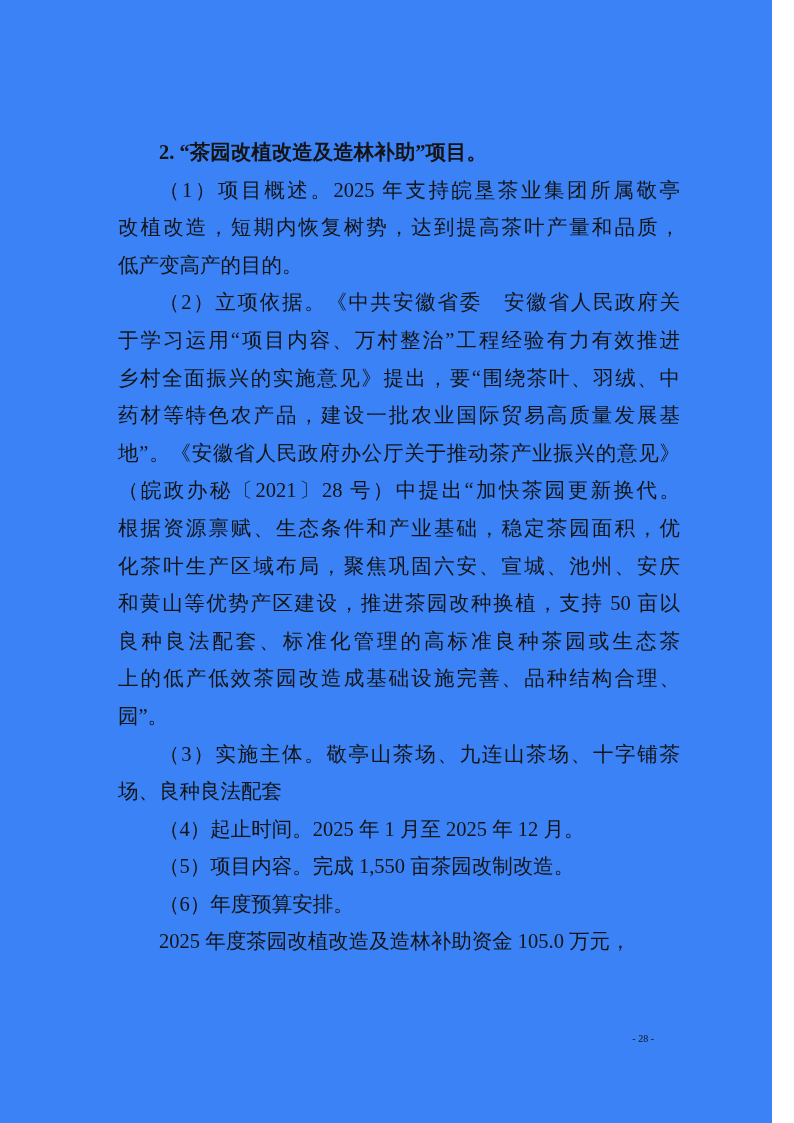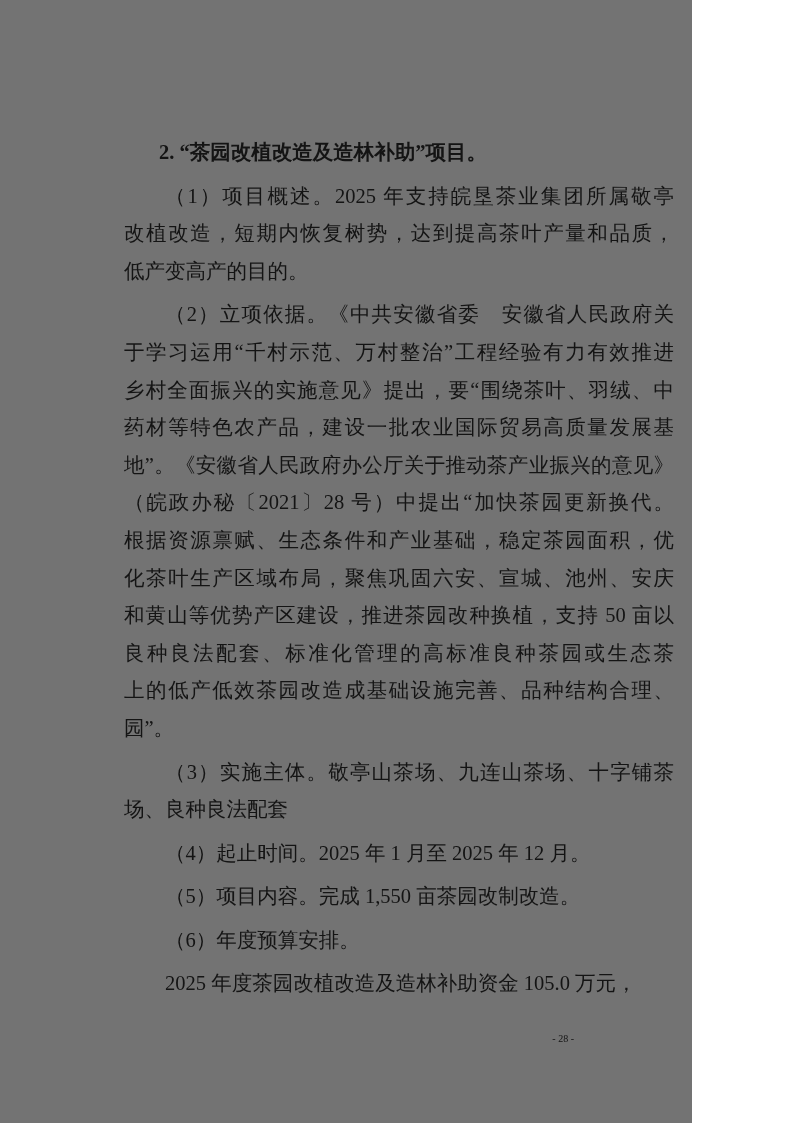--- a/index.html
+++ b/index.html
@@ -2,35 +2,35 @@
 <html><head>
 <meta charset="utf-8">
 <style>
   html, body {
     margin: 0;
     padding: 0;
     background: #ffffff;
   }
   .page {
     position: relative;
-    width: 692px;
+    width: 772px;
     height: 1123px;
-    background: #737373;
+    background: #3b82f6;
     overflow: hidden;
     font-family: "Liberation Serif", "DejaVu Serif", serif;
     color: #141414;
   }
   .content {
     position: absolute;
     left: 118px;
     top: 134px;
     width: 562px;
   }
   .para {
-    margin: 6px;
+    margin: 0;
     padding: 0;
   }
   .line {
     font-size: 20.5px;
     line-height: 37.6px;
     text-align: justify;
     white-space: normal;
   }
   .stretch {
     text-align-last: justify;
@@ -59,21 +59,21 @@
     <div class="line heading indent">2. “茶园改植改造及造林补助”项目。</div>
 
     <div class="para">
       <div class="line indent stretch">（1）项目概述。2025 年支持皖垦茶业集团所属敬亭</div>
       <div class="line stretch">改植改造，短期内恢复树势，达到提高茶叶产量和品质，</div>
       <div class="line">低产变高产的目的。</div>
     </div>
 
     <div class="para">
       <div class="line indent stretch">（2）立项依据。《中共安徽省委　安徽省人民政府关</div>
-      <div class="line stretch">于学习运用“千村示范、万村整治”工程经验有力有效推进</div>
+      <div class="line stretch">于学习运用“项目内容、万村整治”工程经验有力有效推进</div>
       <div class="line stretch">乡村全面振兴的实施意见》提出，要“围绕茶叶、羽绒、中</div>
       <div class="line stretch">药材等特色农产品，建设一批农业国际贸易高质量发展基</div>
       <div class="line stretch">地”。《安徽省人民政府办公厅关于推动茶产业振兴的意见》</div>
       <div class="line stretch">（皖政办秘〔2021〕28 号）中提出“加快茶园更新换代。</div>
       <div class="line stretch">根据资源禀赋、生态条件和产业基础，稳定茶园面积，优</div>
       <div class="line stretch">化茶叶生产区域布局，聚焦巩固六安、宣城、池州、安庆</div>
       <div class="line stretch">和黄山等优势产区建设，推进茶园改种换植，支持 50 亩以</div>
       <div class="line stretch">良种良法配套、标准化管理的高标准良种茶园或生态茶</div>
       <div class="line stretch">上的低产低效茶园改造成基础设施完善、品种结构合理、</div>
       <div class="line">园”。</div>

